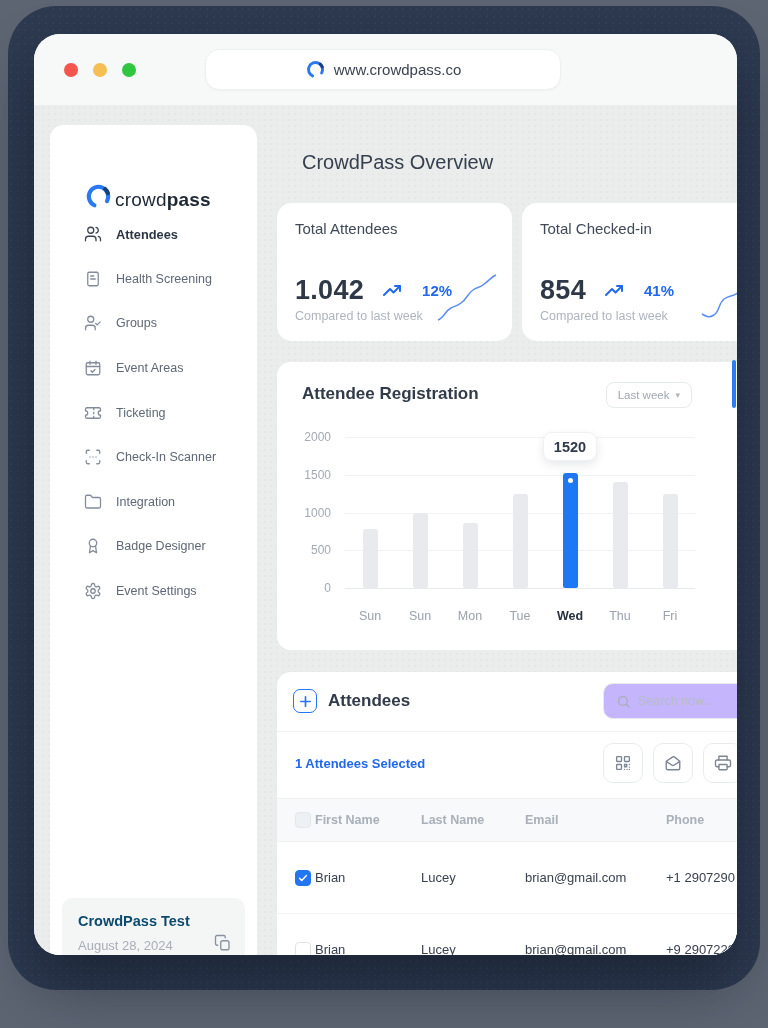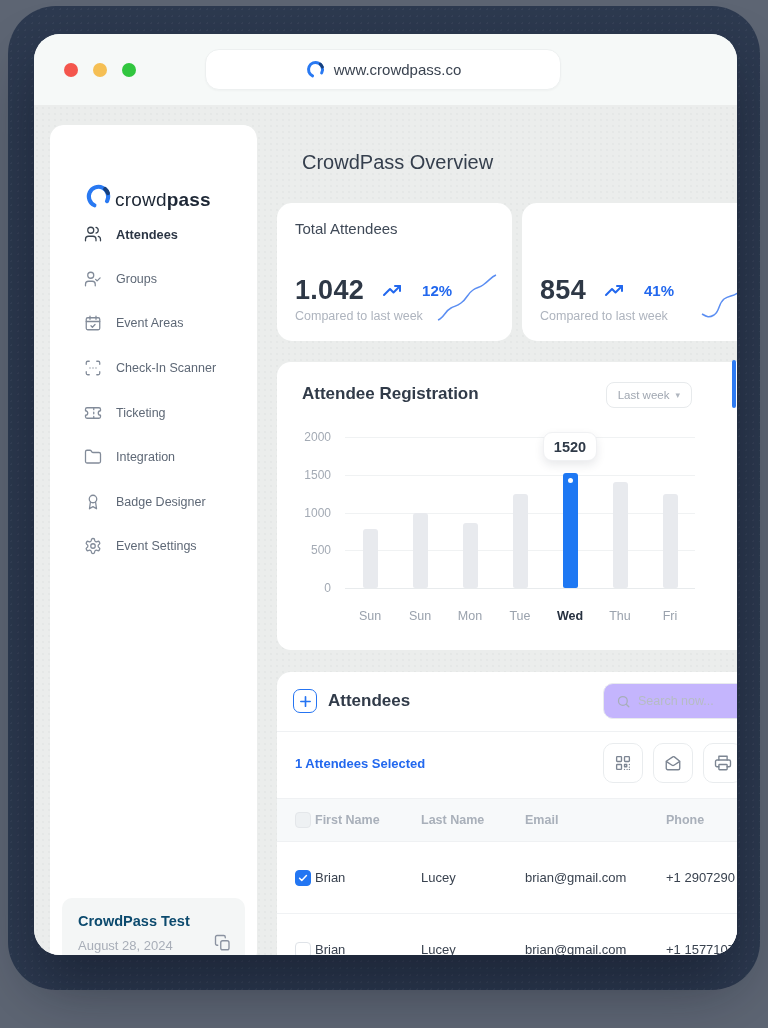--- a/index.html
+++ b/index.html
@@ -173,50 +173,58 @@
             <svg viewBox="0 0 24 24" fill="none" stroke="currentColor" stroke-width="1.7" stroke-linecap="round" stroke-linejoin="round">
               <path d="M16 21v-2a4 4 0 0 0-4-4H6a4 4 0 0 0-4 4v2"></path>
               <circle cx="9" cy="7" r="4"></circle>
               <path d="M22 21v-2a4 4 0 0 0-3-3.87"></path>
               <path d="M16 3.13a4 4 0 0 1 0 7.75"></path>
             </svg>
             <span class="nav-label">Attendees</span>
           </div>
           <div class="nav-item">
             <svg viewBox="0 0 24 24" fill="none" stroke="currentColor" stroke-width="1.7" stroke-linecap="round" stroke-linejoin="round">
+              <rect x="5" y="3" width="14" height="18" rx="2"></rect>
+              <path d="M9 8h4"></path>
+              <path d="M9 12h6"></path>
+            </svg>
+            <span class="nav-label">Health Screening</span>
+          </div>
+          <div class="nav-item">
+            <svg viewBox="0 0 24 24" fill="none" stroke="currentColor" stroke-width="1.7" stroke-linecap="round" stroke-linejoin="round">
               <path d="M15 21v-2a4 4 0 0 0-4-4H6a4 4 0 0 0-4 4v2"></path>
               <circle cx="9" cy="7" r="4"></circle>
               <path d="m15.5 12.5 2 2 4-4"></path>
             </svg>
             <span class="nav-label">Groups</span>
           </div>
           <div class="nav-item">
             <svg viewBox="0 0 24 24" fill="none" stroke="currentColor" stroke-width="1.7" stroke-linecap="round" stroke-linejoin="round">
               <rect x="3" y="5" width="18" height="16" rx="2"></rect>
               <path d="M16 3v4M8 3v4M3 10h18"></path>
               <path d="m9.3 15.7 1.9 1.9 3.5-3.6"></path>
             </svg>
             <span class="nav-label">Event Areas</span>
+          </div>
+          <div class="nav-item">
+            <svg viewBox="0 0 24 24" fill="none" stroke="currentColor" stroke-width="1.7" stroke-linecap="round" stroke-linejoin="round">
+              <path d="M2 9a3 3 0 0 1 0 6v2a2 2 0 0 0 2 2h16a2 2 0 0 0 2-2v-2a3 3 0 0 1 0-6V7a2 2 0 0 0-2-2H4a2 2 0 0 0-2 2Z"></path>
+              <path d="M13 5.5v2M13 11v2M13 16.5v2"></path>
+            </svg>
+            <span class="nav-label">Ticketing</span>
           </div>
           <div class="nav-item">
             <svg viewBox="0 0 24 24" fill="none" stroke="currentColor" stroke-width="1.7" stroke-linecap="round" stroke-linejoin="round">
               <path d="M3 7V5a2 2 0 0 1 2-2h2"></path>
               <path d="M17 3h2a2 2 0 0 1 2 2v2"></path>
               <path d="M21 17v2a2 2 0 0 1-2 2h-2"></path>
               <path d="M7 21H5a2 2 0 0 1-2-2v-2"></path>
               <path d="M8 12h.01M12 12h.01M16 12h.01"></path>
             </svg>
             <span class="nav-label">Check-In Scanner</span>
-          </div>
-          <div class="nav-item">
-            <svg viewBox="0 0 24 24" fill="none" stroke="currentColor" stroke-width="1.7" stroke-linecap="round" stroke-linejoin="round">
-              <path d="M2 9a3 3 0 0 1 0 6v2a2 2 0 0 0 2 2h16a2 2 0 0 0 2-2v-2a3 3 0 0 1 0-6V7a2 2 0 0 0-2-2H4a2 2 0 0 0-2 2Z"></path>
-              <path d="M13 5.5v2M13 11v2M13 16.5v2"></path>
-            </svg>
-            <span class="nav-label">Ticketing</span>
           </div>
           <div class="nav-item">
             <svg viewBox="0 0 24 24" fill="none" stroke="currentColor" stroke-width="1.7" stroke-linecap="round" stroke-linejoin="round">
               <path d="M20 20a2 2 0 0 0 2-2V8a2 2 0 0 0-2-2h-7.9a2 2 0 0 1-1.7-.9l-.8-1.2A2 2 0 0 0 7.9 3H4a2 2 0 0 0-2 2v13a2 2 0 0 0 2 2Z"></path>
             </svg>
             <span class="nav-label">Integration</span>
           </div>
           <div class="nav-item">
             <svg viewBox="0 0 24 24" fill="none" stroke="currentColor" stroke-width="1.7" stroke-linecap="round" stroke-linejoin="round">
               <circle cx="12" cy="8" r="5"></circle>
@@ -255,20 +263,21 @@
           </svg>
           <span class="stat-change">12%</span>
         </div>
         <div class="stat-sub">Compared to last week</div>
         <svg class="spark s1" viewBox="0 0 62 50" fill="none" stroke="#5b8ef2" stroke-width="1.5">
           <path d="M2 47 C8 45 9 38 15 35 C19 33 21 33 25 30 C31 26 31 21 37 17 C41 14 43 15 47 12 C53 8 55 4 60 2"></path>
         </svg>
       </div>
 
       <div class="card stat-card c2">
+        <div class="stat-title">Total Checked-in</div>
         <div class="stat-value-row">
           <span class="stat-value">854</span>
           <svg class="trend" viewBox="0 0 22 15" fill="none" stroke="#2268ee" stroke-width="2" stroke-linecap="round" stroke-linejoin="round">
             <path d="M2 12 8 6l3.5 3.5L18 3"></path>
               <path d="M13 3h5v5"></path>
           </svg>
           <span class="stat-change">41%</span>
         </div>
         <div class="stat-sub">Compared to last week</div>
         <svg class="spark s2" viewBox="0 0 60 40" fill="none" stroke="#5b8ef2" stroke-width="1.5">
@@ -371,21 +380,21 @@
               <div class="t-cell">Brian</div>
               <div class="t-cell">Lucey</div>
               <div class="t-cell">brian@gmail.com</div>
               <div class="t-cell">+1 2907290</div>
             </div>
             <div class="t-row t-grid" style="top: 242px;">
               <div class="cb"></div>
               <div class="t-cell">Brian</div>
               <div class="t-cell">Lucey</div>
               <div class="t-cell">brian@gmail.com</div>
-              <div class="t-cell">+1 1577107</div>
+              <div class="t-cell">+9 2907229</div>
             </div>
           </div>
       </div>
     </div>
   </div>
 
   <div class="scroll-thumb"></div>
 </div>
 
 </body></html>

